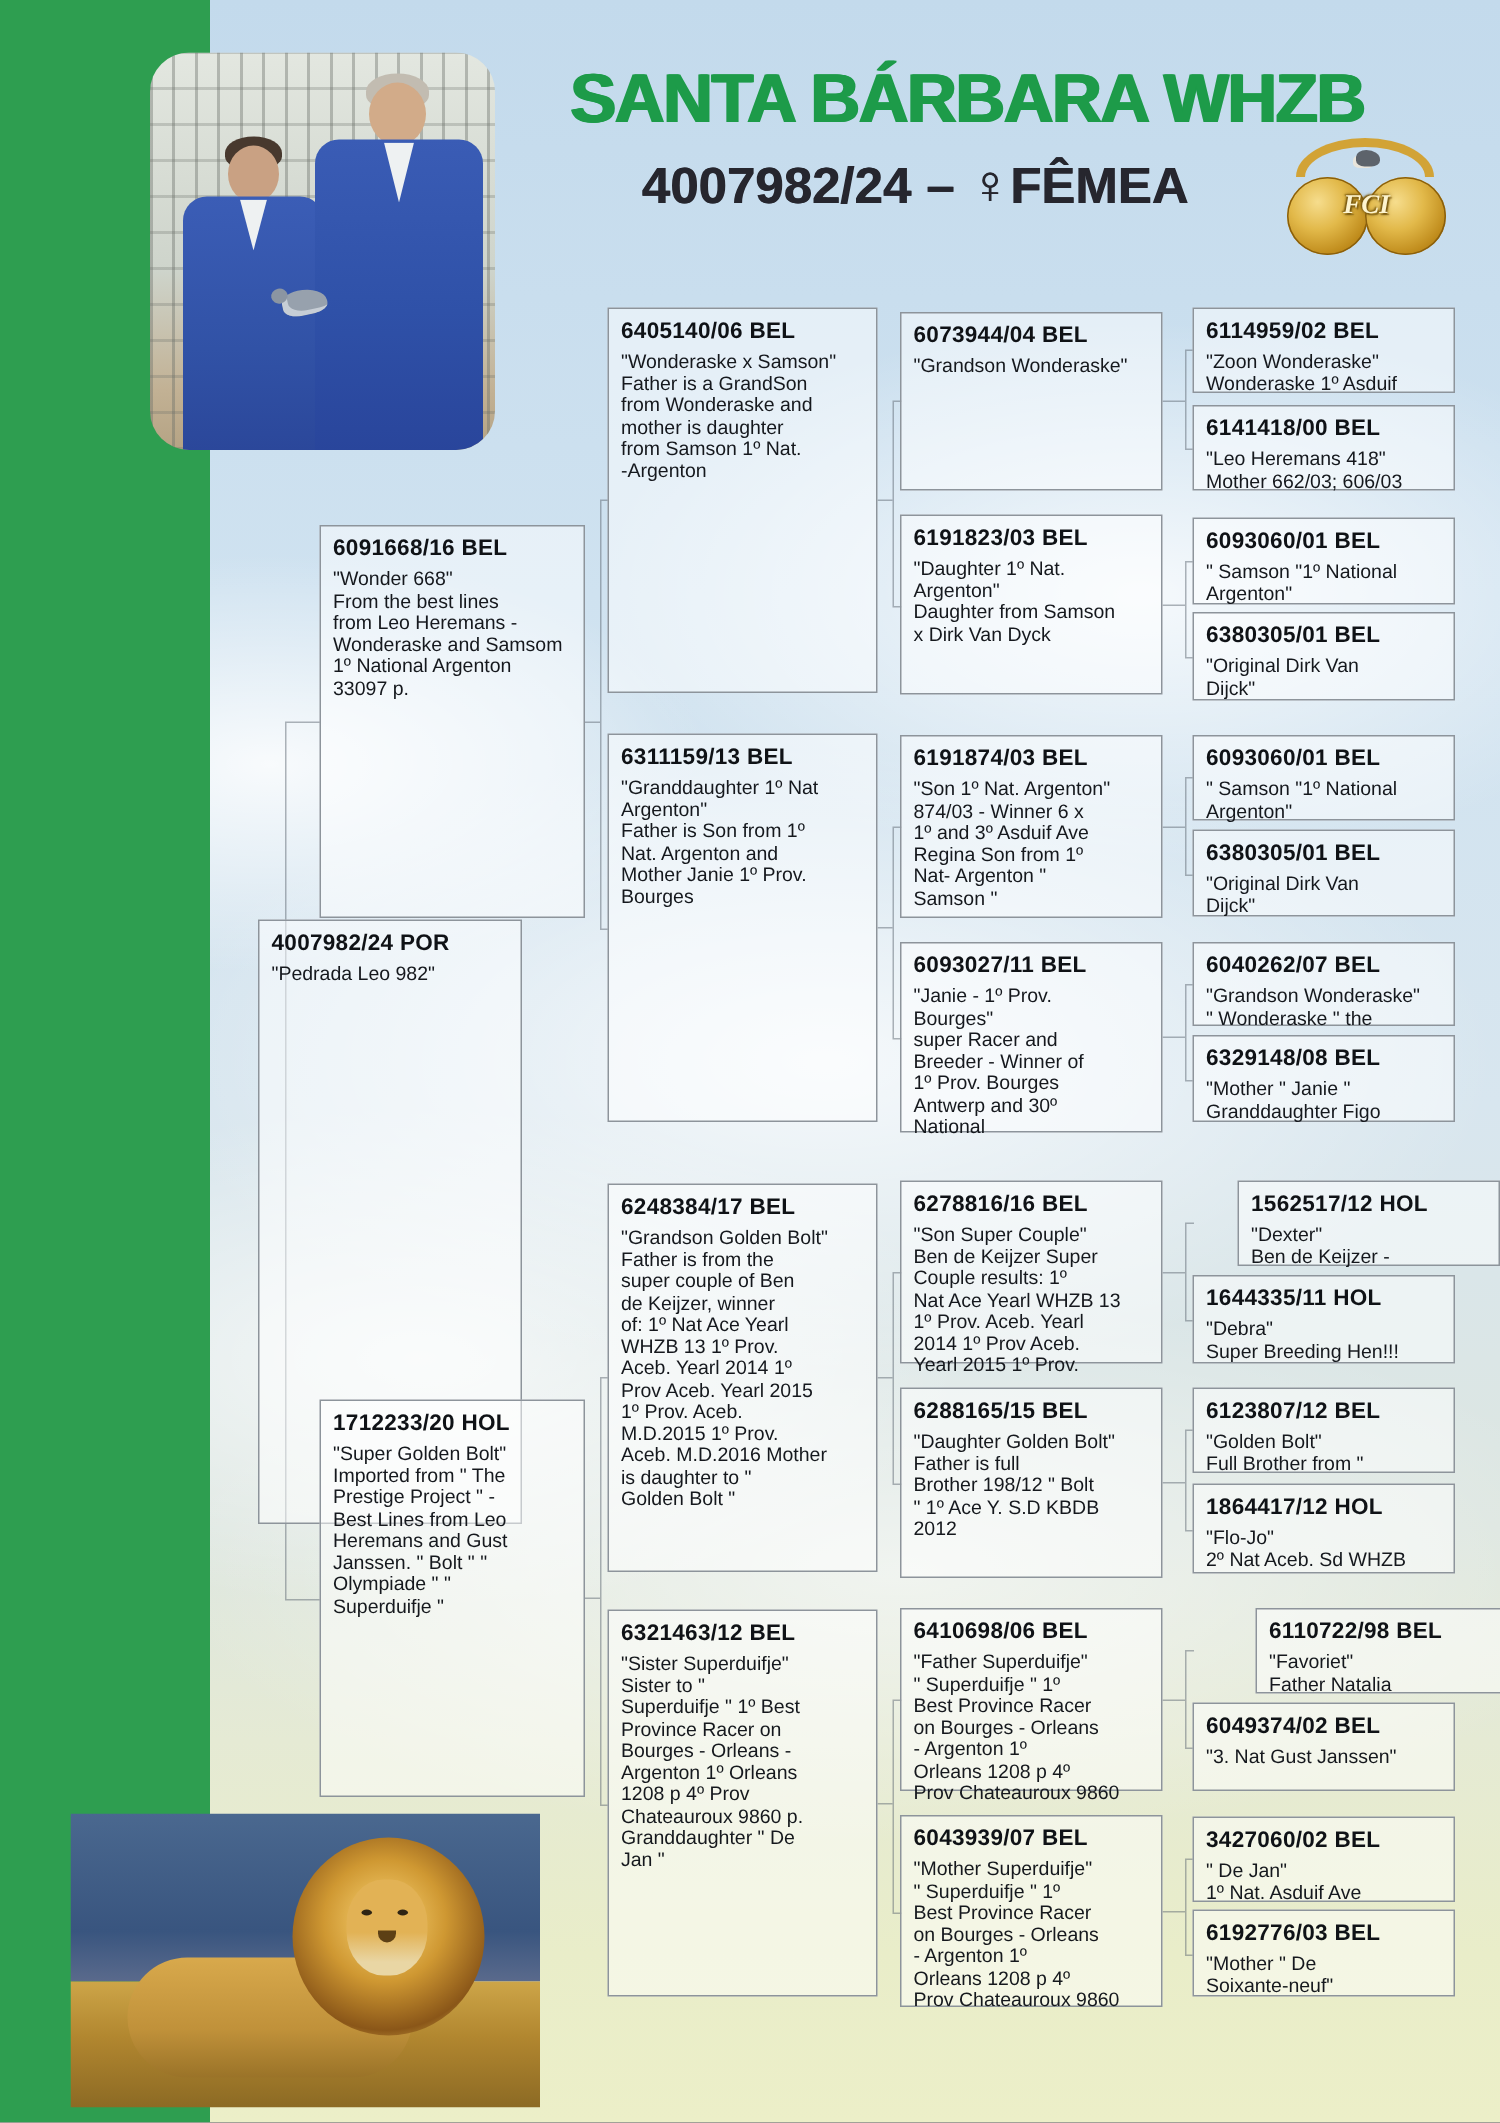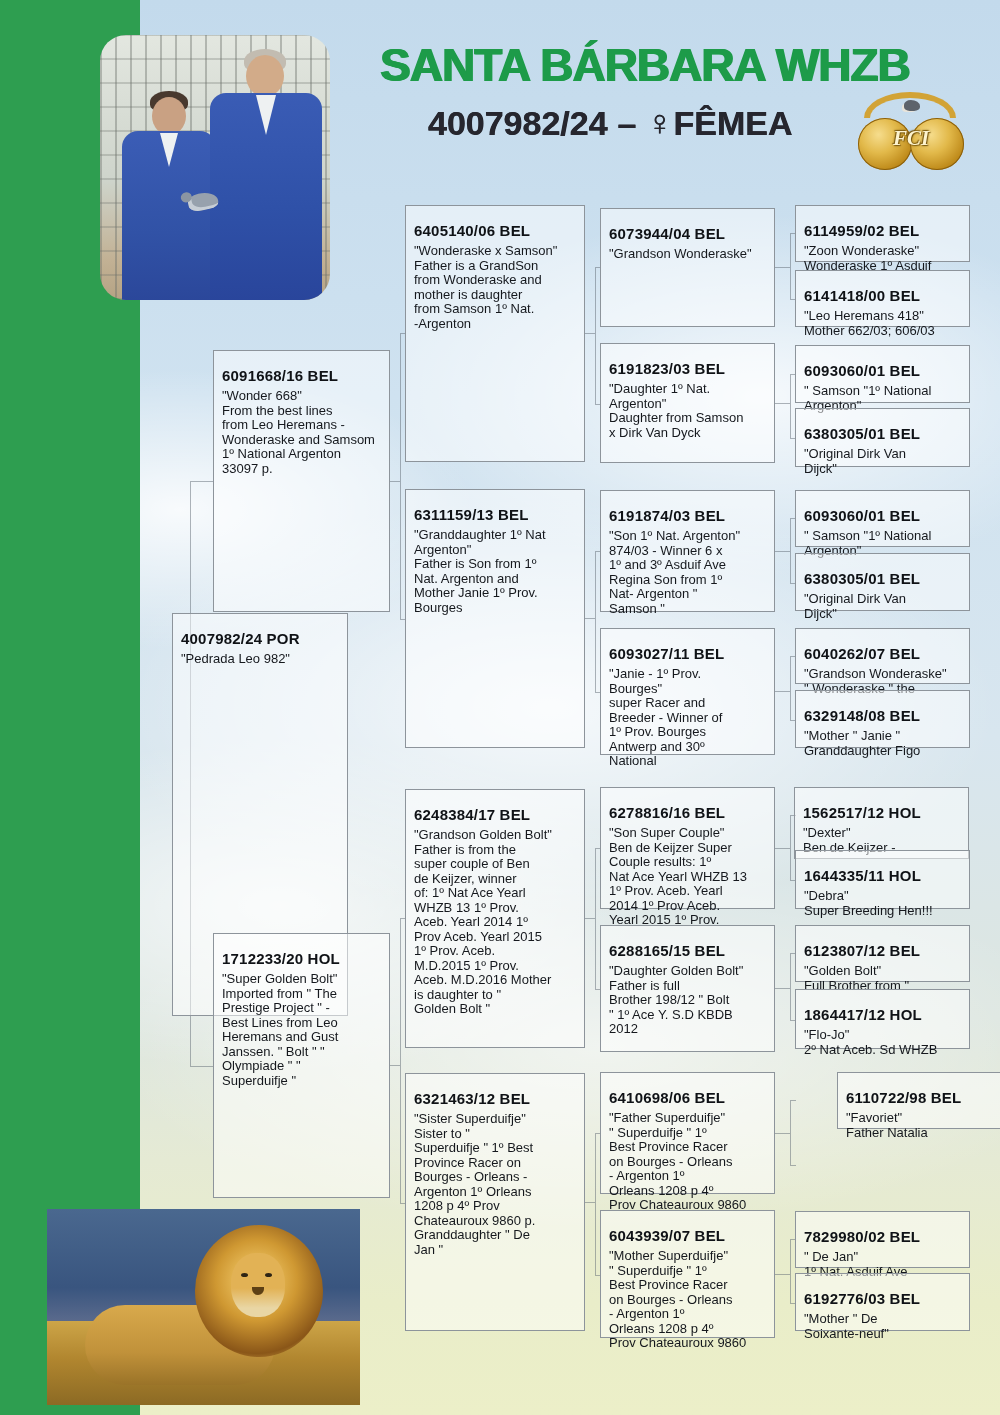--- a/index.html
+++ b/index.html
@@ -29,21 +29,21 @@
   
   .fci{position:absolute;left:858px;top:92px;width:106px;height:78px;}
   .fci-banner{position:absolute;left:6px;top:0;width:92px;height:26px;
     border:6px solid #d2a336;border-bottom:none;border-radius:50% 50% 0 0/100% 100% 0 0;box-sizing:border-box;}
   .fci-globe{position:absolute;width:54px;height:52px;border-radius:50%;
     background:radial-gradient(circle at 38% 32%,#f6dd8d 0%,#e2b94a 38%,#c08c1c 72%,#97670e 100%);
     box-shadow:inset 0 0 0 1px #8a5f0c;}
   .fci-globe.gl{left:0;top:26px;}
   .fci-globe.gr{left:52px;top:26px;}
   .fci-text{position:absolute;left:0;top:34px;width:106px;text-align:center;
-    font-family:"Liberation Serif",serif;font-style:italic;font-weight:bold;font-size:21px;color:#fdf4cf;
+    font-family:"Liberation Serif",serif;font-style:italic;font-weight:bold;font-size:18px;color:#fdf4cf;
     text-shadow:1px 1px 1px #7a5a10,-1px -1px 1px #7a5a10,0 0 3px #7a5a10;}
   .fci-bird{position:absolute;left:46px;top:8px;width:16px;height:11px;border-radius:60% 80% 50% 50%;
     background:#5d636b;box-shadow:-3px 2px 0 -1px #e8e4da;}
 
   
   .photo-men{position:absolute;left:100px;top:35px;width:230px;height:265px;border-radius:26px;overflow:hidden;
     background:
       repeating-linear-gradient(90deg, rgba(105,110,104,.40) 0 2px, rgba(0,0,0,0) 2px 15px),
       repeating-linear-gradient(0deg, rgba(105,110,104,.28) 0 2px, rgba(0,0,0,0) 2px 24px),
       linear-gradient(180deg,#e3e7e0 0%,#ced4cb 55%,#c2b194 85%,#b5a384 100%);}
@@ -67,21 +67,21 @@
     background:linear-gradient(180deg,#d8a94c 0%,#c0913a 60%,#9a7328 100%);}
   .lion-mane{position:absolute;left:148px;top:16px;width:128px;height:132px;border-radius:50%;
     background:radial-gradient(circle at 48% 42%,#eec463 12%,#cf9832 40%,#8a5618 72%,rgba(90,60,20,0) 84%);}
   .lion-face{position:absolute;left:184px;top:44px;width:54px;height:64px;border-radius:46%;
     background:linear-gradient(180deg,#e2b255 55%,#e9d6a4 86%);}
   .lion-eye{position:absolute;width:7px;height:4px;border-radius:50%;background:#2e2414;}
   .lion-nose{position:absolute;left:205px;top:78px;width:12px;height:8px;border-radius:0 0 6px 6px;background:#5d4015;}
 
   
   .pbox{position:absolute;box-sizing:border-box;background:rgba(255,255,255,.5);
-    border:1px solid #8d949b;padding:16px 8px 4px 8px;z-index:3;}
+    border:1px solid #8d949b;padding:6px 8px 4px 8px;z-index:3;}
   .ring{font-size:15px;font-weight:bold;color:#0f1216;margin-bottom:5px;letter-spacing:.2px;}
   .note{font-size:13px;line-height:14.5px;color:#15181d;white-space:pre-line;}
 
   
   .conn{position:absolute;z-index:1;border-left:1px solid rgba(96,106,116,.5);
     border-top:1px solid rgba(96,106,116,.5);border-bottom:1px solid rgba(96,106,116,.5);}
   .stub{position:absolute;z-index:1;border-top:1px solid rgba(96,106,116,.5);}
 </style>
 </head>
 <body>
@@ -325,21 +325,21 @@
   <div class="pbox" style="left:795px;top:628px;width:175px;height:56px">
     <div class="ring">6040262/07 BEL</div>
     <div class="note">"Grandson Wonderaske"
 " Wonderaske " the</div>
   </div>
   <div class="pbox" style="left:795px;top:690px;width:175px;height:58px">
     <div class="ring">6329148/08 BEL</div>
     <div class="note">"Mother " Janie "
 Granddaughter Figo</div>
   </div>
-  <div class="pbox" style="left:794px;top:787px;width:175px;height:72px">
+  <div class="pbox" style="left:825px;top:787px;width:175px;height:57px">
     <div class="ring">1562517/12 HOL</div>
     <div class="note">"Dexter"
 Ben de Keijzer -</div>
   </div>
   <div class="pbox" style="left:795px;top:850px;width:175px;height:59px">
     <div class="ring">1644335/11 HOL</div>
     <div class="note">"Debra"
 Super Breeding Hen!!!</div>
   </div>
   <div class="pbox" style="left:795px;top:925px;width:175px;height:57px">
@@ -350,22 +350,26 @@
   <div class="pbox" style="left:795px;top:989px;width:175px;height:60px">
     <div class="ring">1864417/12 HOL</div>
     <div class="note">"Flo-Jo"
 2º Nat Aceb. Sd WHZB</div>
   </div>
   <div class="pbox" style="left:837px;top:1072px;width:201px;height:57px">
     <div class="ring">6110722/98 BEL</div>
     <div class="note">"Favoriet"
 Father Natalia</div>
   </div>
+  <div class="pbox" style="left:795px;top:1135px;width:175px;height:59px">
+    <div class="ring">6049374/02 BEL</div>
+    <div class="note">"3. Nat Gust Janssen"</div>
+  </div>
   <div class="pbox" style="left:795px;top:1211px;width:175px;height:57px">
-    <div class="ring">7829980/02 BEL</div>
+    <div class="ring">3427060/02 BEL</div>
     <div class="note">" De Jan"
 1º Nat. Asduif Ave</div>
   </div>
   <div class="pbox" style="left:795px;top:1273px;width:175px;height:58px">
     <div class="ring">6192776/03 BEL</div>
     <div class="note">"Mother " De
 Soixante-neuf"</div>
   </div>
 
   <div class="photo-lion">

